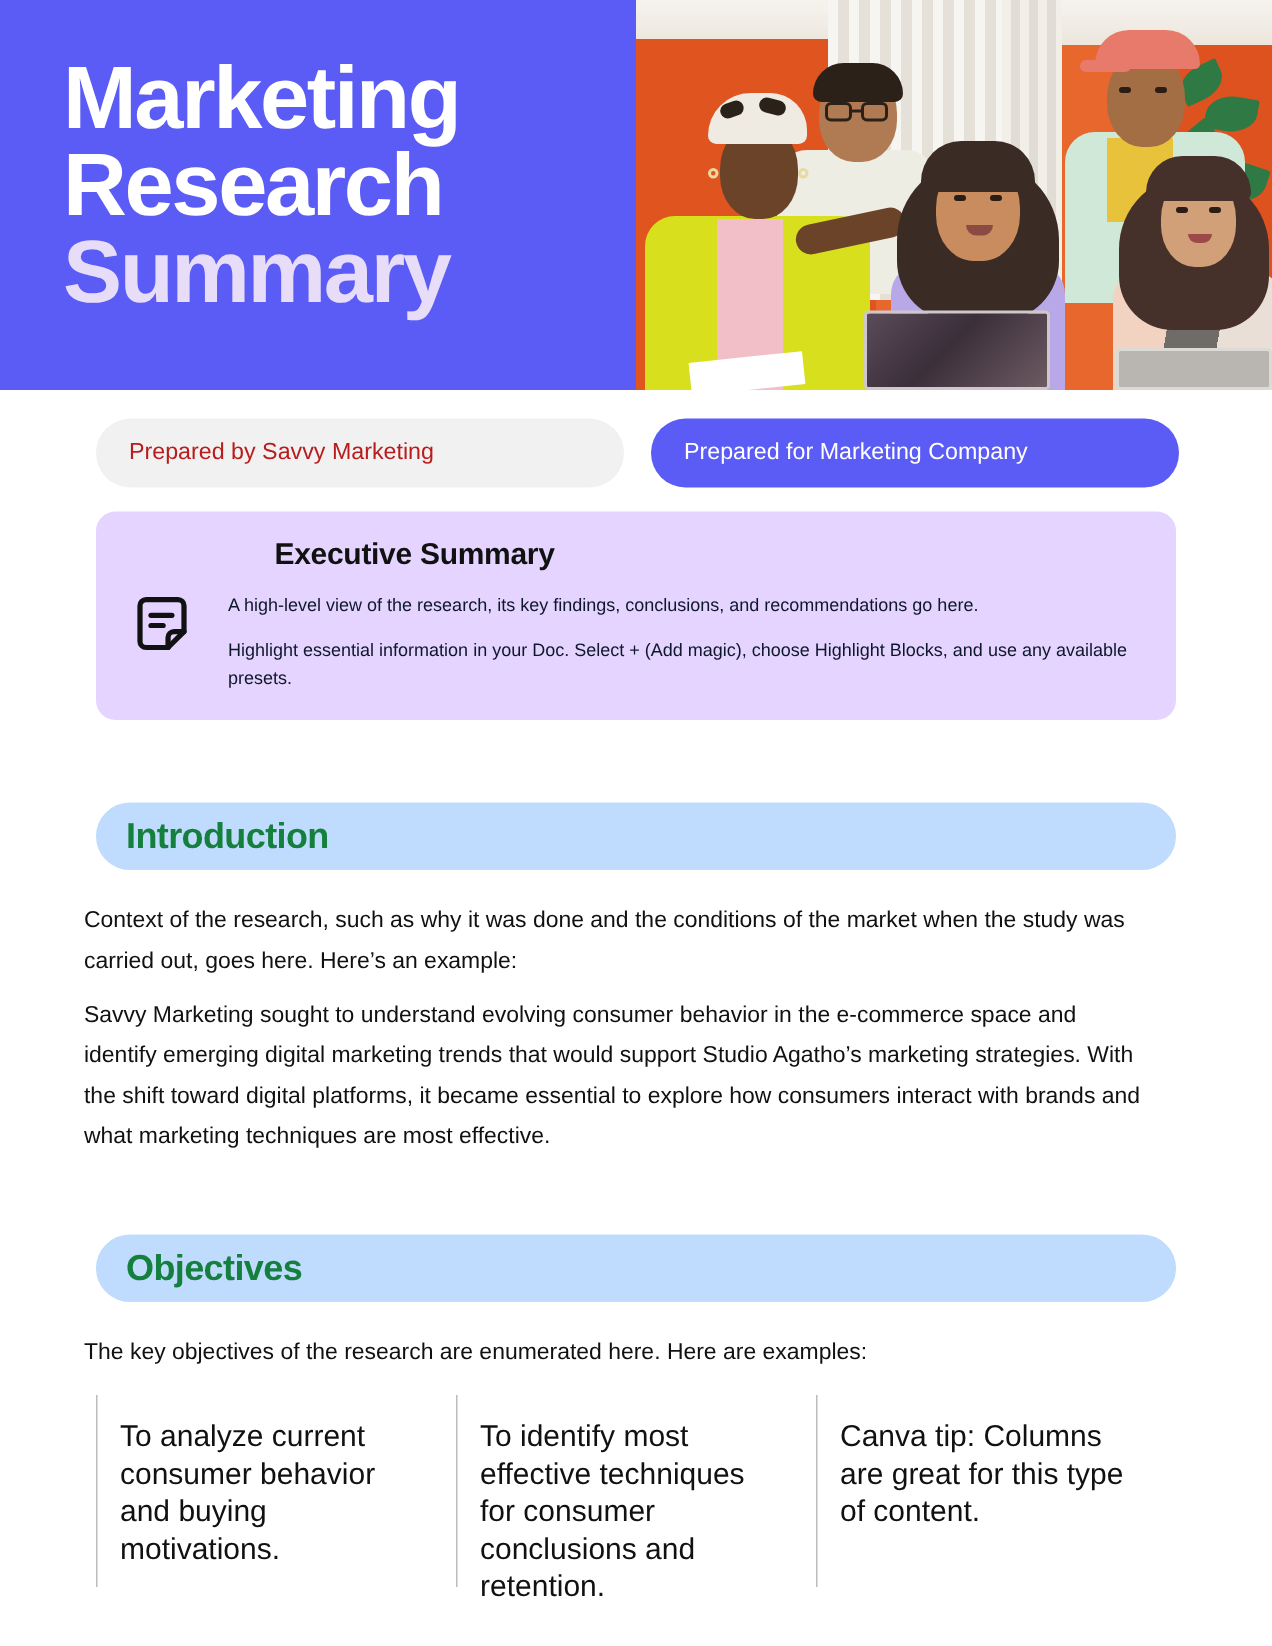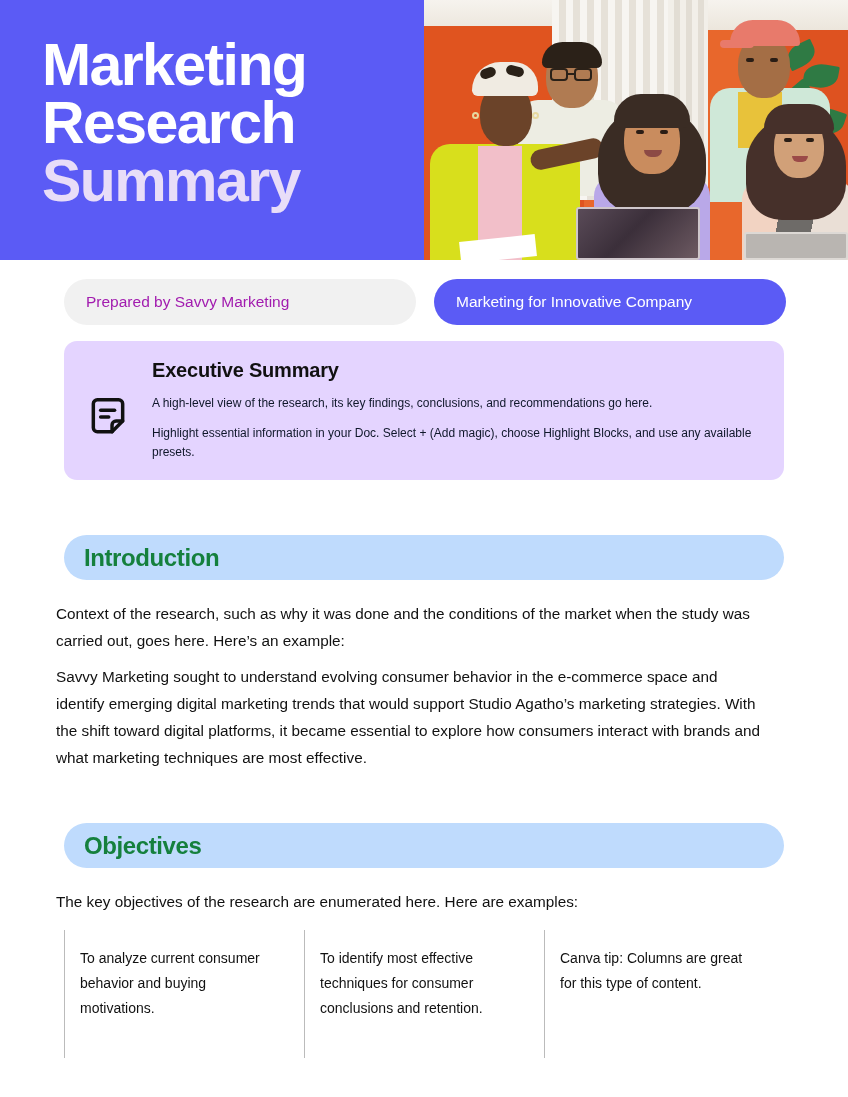--- a/index.html
+++ b/index.html
@@ -47,33 +47,33 @@
 
   .laptop { position:absolute; border-radius:3px; }
 
   
   .pill-row { position:absolute; left:64px; top:279px; display:flex; gap:18px; }
   .pill {
     height:46px; display:flex; align-items:center;
     padding:0 22px; border-radius:23px;
     font-size:15.5px; white-space:nowrap;
   }
-  .pill-gray { width:352px; background:#F1F1F1; color:#a21caf; }
+  .pill-gray { width:352px; background:#F1F1F1; color:#b91c1c; }
   .pill-blue { width:352px; background:#5B5BF5; color:#ffffff; }
 
   
   .exec {
     position:absolute; left:64px; top:341px;
     width:720px; min-height:134px;
     background:#E4D4FF; border-radius:13px;
     display:flex; padding:16px 24px 18px 18px; gap:18px;
   }
   .exec-icon { flex:0 0 52px; display:flex; align-items:center; justify-content:center; padding-top:14px; }
   .exec-text { flex:1; padding-top:2px; }
-  .exec-title { font-size:20px; font-weight:bold; color:#111; margin-bottom:12px; letter-spacing:-.2px; }
+  .exec-title { font-size:20px; font-weight:bold; color:#111; margin-bottom:12px; letter-spacing:-.2px;margin-left:31px; }
   .exec-p { font-size:12px; line-height:19px; color:#0f172a; margin-bottom:11px; }
   .exec-p:last-child { margin-bottom:0; }
 
   
   .sec-head {
     position:absolute; left:64px; width:720px; height:45px;
     background:#BFDBFD; border-radius:23px;
     display:flex; align-items:center; padding-left:20px;
   }
   .sec-head-label { font-size:24px; font-weight:bold; color:#15803d; letter-spacing:-.4px; }
@@ -87,21 +87,21 @@
   #intro-p1 { top:600px; }
   #intro-p2 { top:663px; }
   #obj-p1   { top:888px; }
 
   
   .cols { position:absolute; left:64px; top:930px; width:720px; display:flex; }
   .col { position:relative; width:240px; padding:16px 30px 0 16px; min-height:128px; }
   .col::before {
     content:""; position:absolute; left:0; top:0; width:1px; height:128px; background:#BBBBBB;
   }
-  .col-text { font-size:14px; line-height:25px; color:#111; }
+  .col-text { font-size:20px; line-height:25px; color:#111; }
 </style>
 </head>
 <body>
 
 <div class="page">
 
   <div class="header">
 
     <div class="header-title-block">
       <div class="title-line">Marketing</div>
@@ -186,21 +186,21 @@
 
       <div style="position:absolute; left:36px; top:238px; width:76px; height:22px; background:#fff; transform:rotate(-6deg);"></div>
     </div>
   </div>
 
   <div class="pill-row">
     <div class="pill pill-gray">
       <span>Prepared by Savvy Marketing</span>
     </div>
     <div class="pill pill-blue">
-      <span>Marketing for Innovative Company</span>
+      <span>Prepared for Marketing Company</span>
     </div>
   </div>
 
   <div class="exec">
     <div class="exec-icon">
       <svg width="44" height="44" viewBox="0 0 24 24" fill="none" stroke="#111111" stroke-width="1.9" stroke-linecap="round" stroke-linejoin="round">
         <path d="M20 4.8v9.4l-5.8 5.8H6.2A2.2 2.2 0 0 1 4 17.8V4.8A2.2 2.2 0 0 1 6.2 2.6h11.6A2.2 2.2 0 0 1 20 4.8z"></path>
         <path d="M20 14.2h-3.6a2.2 2.2 0 0 0-2.2 2.2V20"></path>
         <line x1="8" y1="8.3" x2="15.6" y2="8.3"></line>
         <line x1="8" y1="12" x2="12.4" y2="12"></line>

